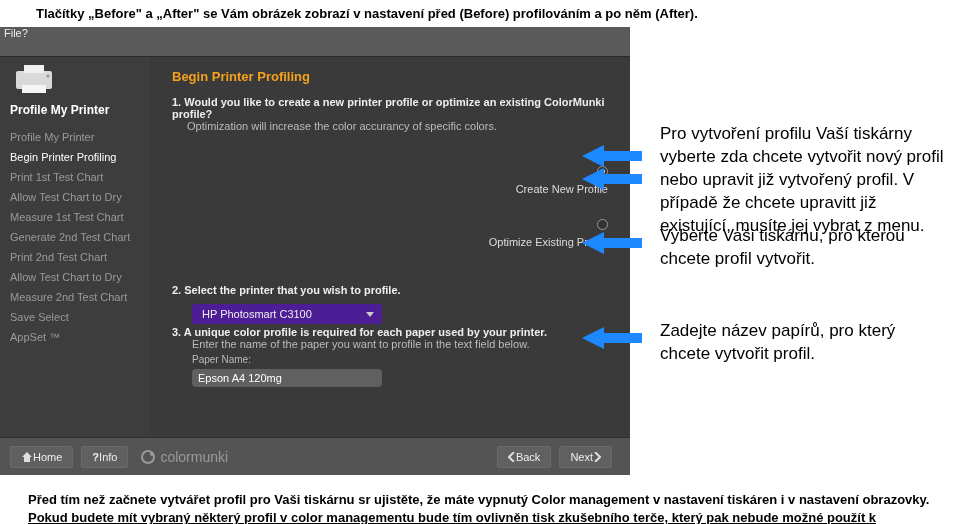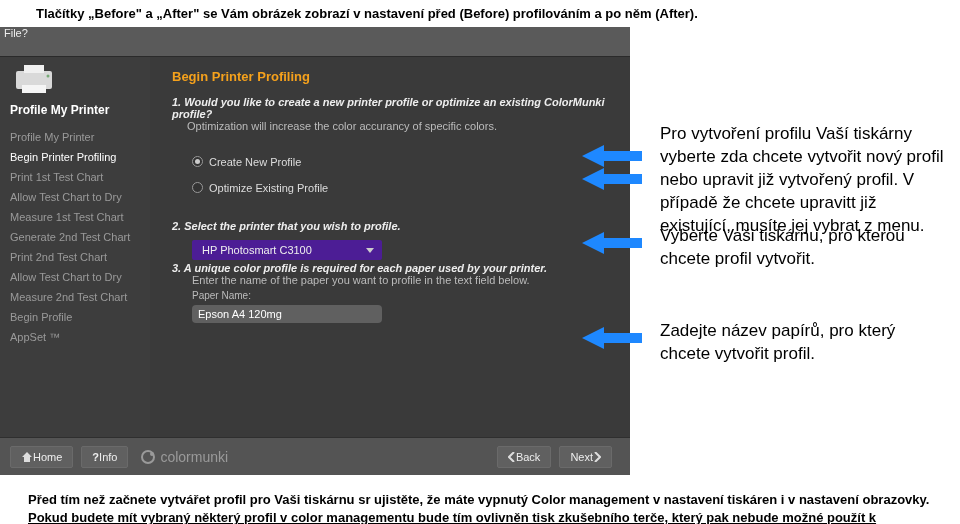--- a/index.html
+++ b/index.html
@@ -10,24 +10,24 @@
   .menubar { background:#5a5a5a; height:30px; display:flex; padding:0 4px; gap:0; font-size:11px; color:#eee; border-bottom:1px solid #2a2a2a; }
   .content { display:flex; min-height:380px; }
   .sidebar { width:150px; background:#3d3d3d; padding-top:0; }
   .printer-icon { width:48px; height:36px; margin:4px 10px 2px; }
   .printer-icon svg { width:100%; height:100%; }
   .side-head { color:#fff; font-weight:bold; font-size:12px; padding:4px 10px 10px; }
   .side-item { font-size:11px; color:#9a9a9a; padding:4px 10px; cursor:pointer; }
   .side-item.selected { color:#fff; }
   .main { flex:1; background:#3a3a3a; padding:12px 22px 10px; display:flex; flex-direction:column; }
   .title-orange { color:#f5a11c; font-weight:bold; font-size:13px; margin-bottom:12px; }
-  .step-line { font-weight:bold; font-size:11px; color:#eee;font-style:italic; }
+  .step-line { font-weight:bold; font-size:11px; color:#eee; }
   .step-sub  { font-size:11px; color:#bbb; margin-left:15px; }
   .radio-block { margin:10px 0 12px 20px; }
-  .radio-row { display:flex; align-items:flex-start; gap:6px; margin:14px 0; }
+  .radio-row { display:flex; align-items:flex-end; gap:6px; margin:24px 0;flex-direction:column; }
   .radio { width:11px; height:11px; border-radius:50%; border:1px solid #999; display:inline-block; background:#333; position:relative; }
   .radio.checked::after { content:""; position:absolute; width:5px; height:5px; background:#ccc; border-radius:50%; top:2px; left:2px; }
   .radio-label { font-size:11px; color:#ddd; }
   .dropdown { width:190px; background:#4c1d95; color:#eee; font-size:11px; padding:4px 20px 4px 10px; margin:8px 0 2px 20px; position:relative; border-radius:2px; }
   .dropdown::after { content:""; position:absolute; right:8px; top:8px; border-left:4px solid transparent; border-right:4px solid transparent; border-top:5px solid #ccc; }
   .paper-label { font-size:10px; color:#bbb; margin:4px 0 4px 20px; }
   .paper-input { width:190px; background:#606060; color:#fff; font-size:11px; padding:3px 6px; margin-left:20px; border:none; outline:none; border-radius:4px; }
   .footer { background:#545454; height:38px; display:flex; align-items:center; padding:0 10px; border-top:1px solid #2f2f2f; }
   .fbtn { background:#606060; color:#eee; font-size:11px; padding:4px 10px; margin-right:8px; display:flex; align-items:center; border-radius:2px; border:1px solid #6a6a6a; cursor:pointer; }
   .brand { color:#9a9a9a; font-size:14px; margin-left:4px; display:flex; align-items:flex-end; gap:4px; }
@@ -63,21 +63,21 @@
         <div class="side-head">Profile My Printer</div>
         <div class="side-item">Profile My Printer</div>
         <div class="side-item selected">Begin Printer Profiling</div>
         <div class="side-item">Print 1st Test Chart</div>
         <div class="side-item">Allow Test Chart to Dry</div>
         <div class="side-item">Measure 1st Test Chart</div>
         <div class="side-item">Generate 2nd Test Chart</div>
         <div class="side-item">Print 2nd Test Chart</div>
         <div class="side-item">Allow Test Chart to Dry</div>
         <div class="side-item">Measure 2nd Test Chart</div>
-        <div class="side-item">Begin Profile</div>
+        <div class="side-item">Save Select</div>
         <div class="side-item">AppSet ™</div>
       </div>
       <div class="main">
         <div class="title-orange">Begin Printer Profiling</div>
 
         <div class="step-line">1.   Would you like to create a new printer profile or optimize an existing ColorMunki profile?</div>
         <div class="step-sub">Optimization will increase the color accurancy of specific colors.</div>
 
         <div class="radio-block">
           <div class="radio-row">

